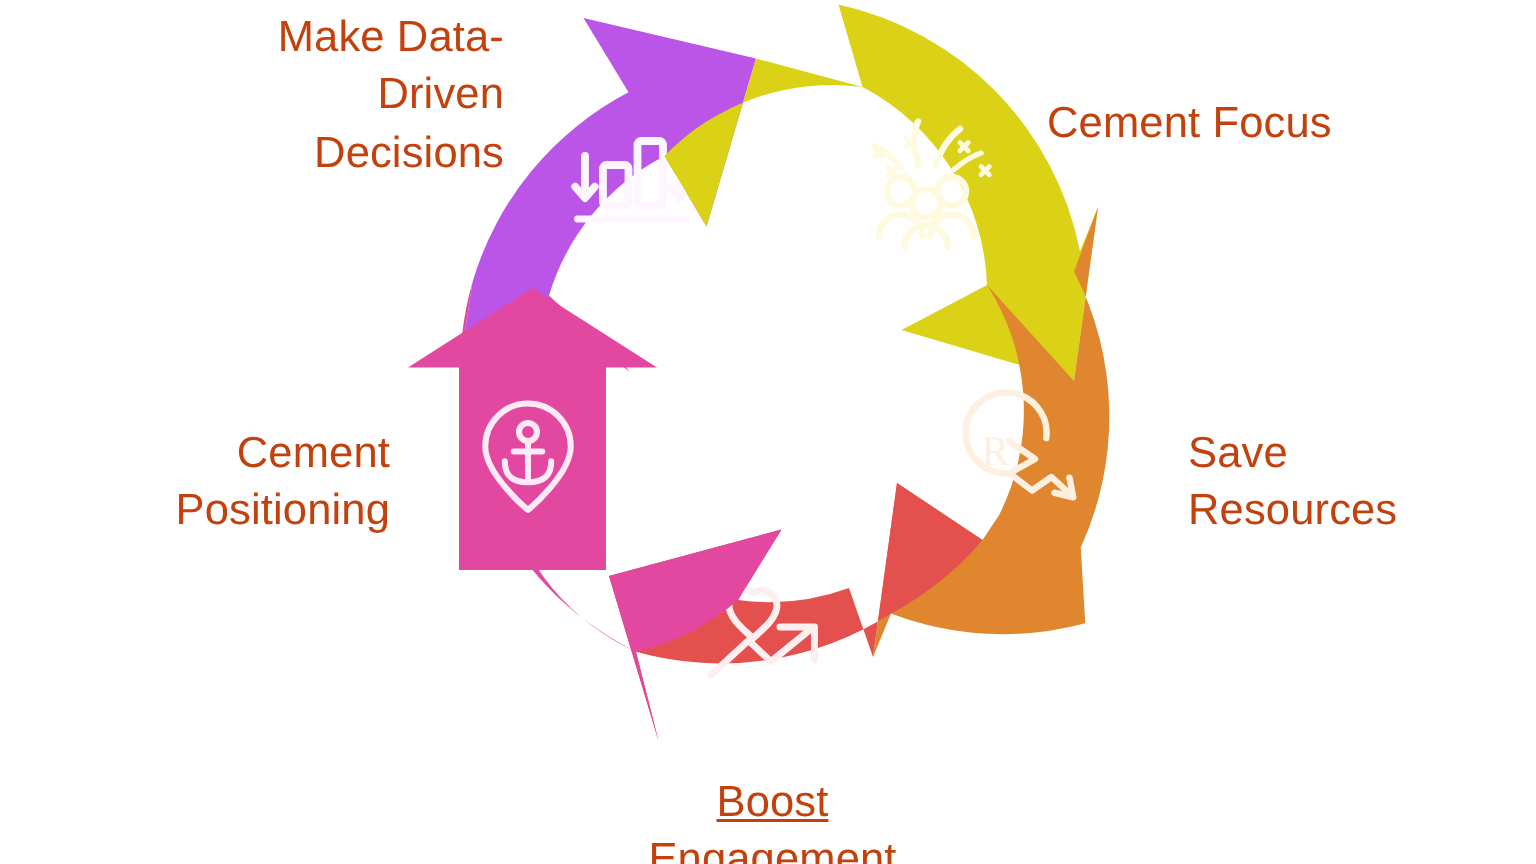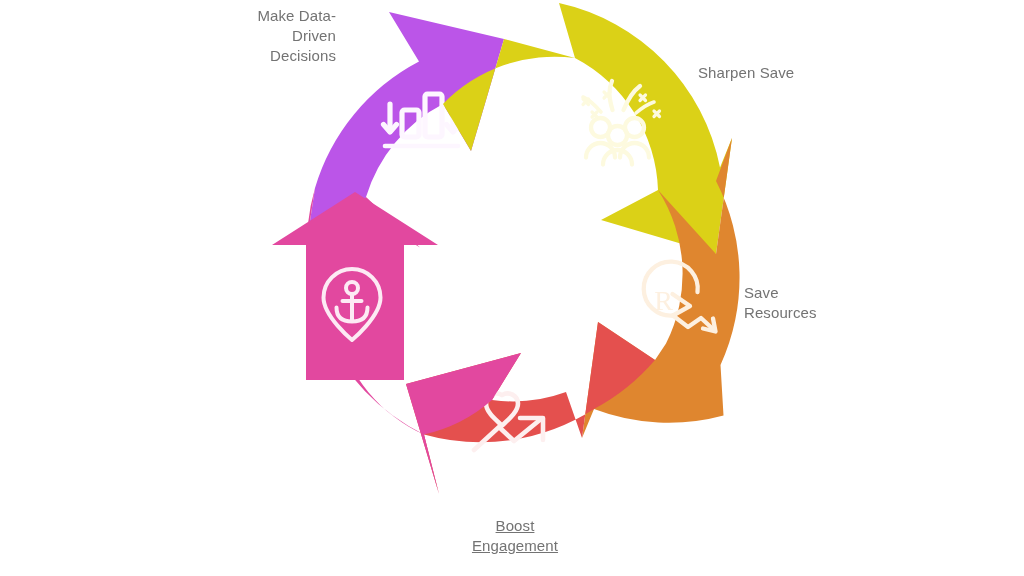--- a/index.html
+++ b/index.html
@@ -23,30 +23,30 @@
   #wheel {
     position: absolute;
     left: 0;
     top: 0;
     width: 1024px;
     height: 576px;
     display: block;
   }
   .lbl {
     position: absolute;
-    color: #737373;
-    font-size: 15px;
+    color: #c2410c;
+    font-size: 29px;
     line-height: 1.32;
     letter-spacing: 0.1px;
     white-space: pre-line;
     font-family: "Liberation Sans", sans-serif;
   }
   .lbl-tl { left: 146px; top: 6px;  width: 190px; text-align: right; }
   .lbl-tr { left: 698px; top: 63px; width: 260px; text-align: left; }
-  .lbl-r  { left: 744px; top: 283px; width: 230px; text-align: left; }
+  .lbl-r  { left: 792px; top: 283px; width: 230px; text-align: left; }
   .lbl-b  { left: 400px; top: 516px; width: 230px; text-align: center; text-decoration: underline; }
   .lbl-l  { left: 60px;  top: 283px; width: 200px; text-align: right; }
 </style>
 </head>
 <body>
 
 <div id="stage">
 
   <svg id="wheel" viewBox="0 0 1024 576" aria-hidden="true">
 
@@ -195,19 +195,21 @@
         <path d="M 342.5 301 L 361.5 301"></path>
         <path d="M 336.5 307.5 C 336.5 318.5 343.5 321.5 352 321.5 C 360.5 321.5 367.5 318.5 367.5 307.5"></path>
       </g>
     </g>
 
   </svg>
 
   <div class="lbl lbl-tl">Make Data-
 Driven
 Decisions</div>
-  <div class="lbl lbl-tr">Sharpen Save</div>
+  <div class="lbl lbl-tr">Cement Focus</div>
   <div class="lbl lbl-r">Save
 Resources</div>
   <div class="lbl lbl-b">Boost
 Engagement</div>
+  <div class="lbl lbl-l">Cement
+Positioning</div>
 
 </div>
 
 </body></html>

